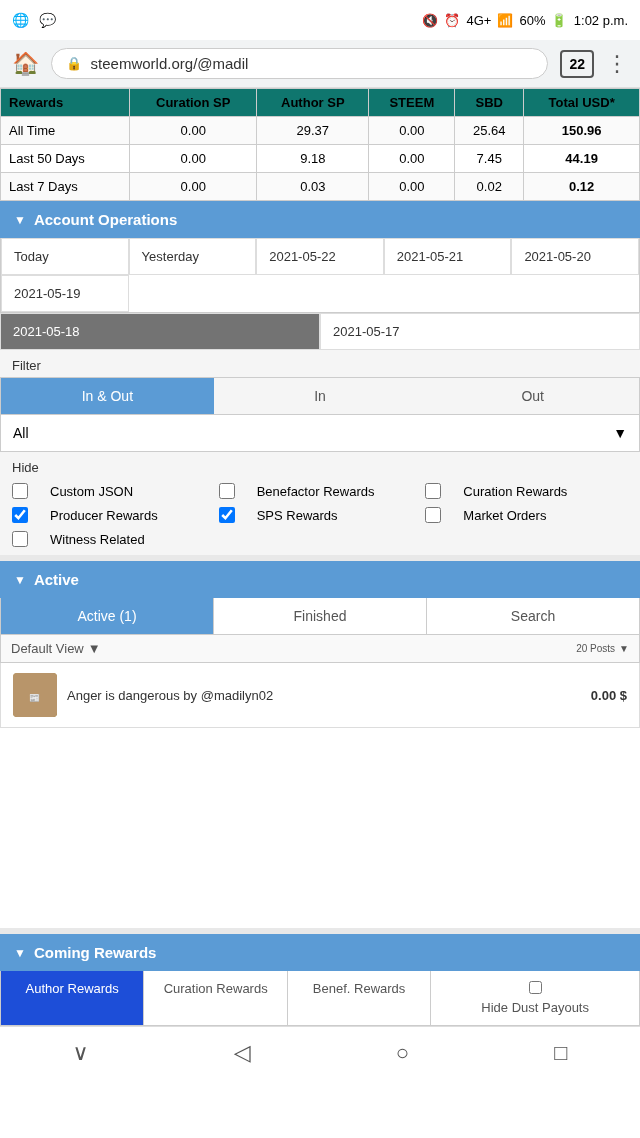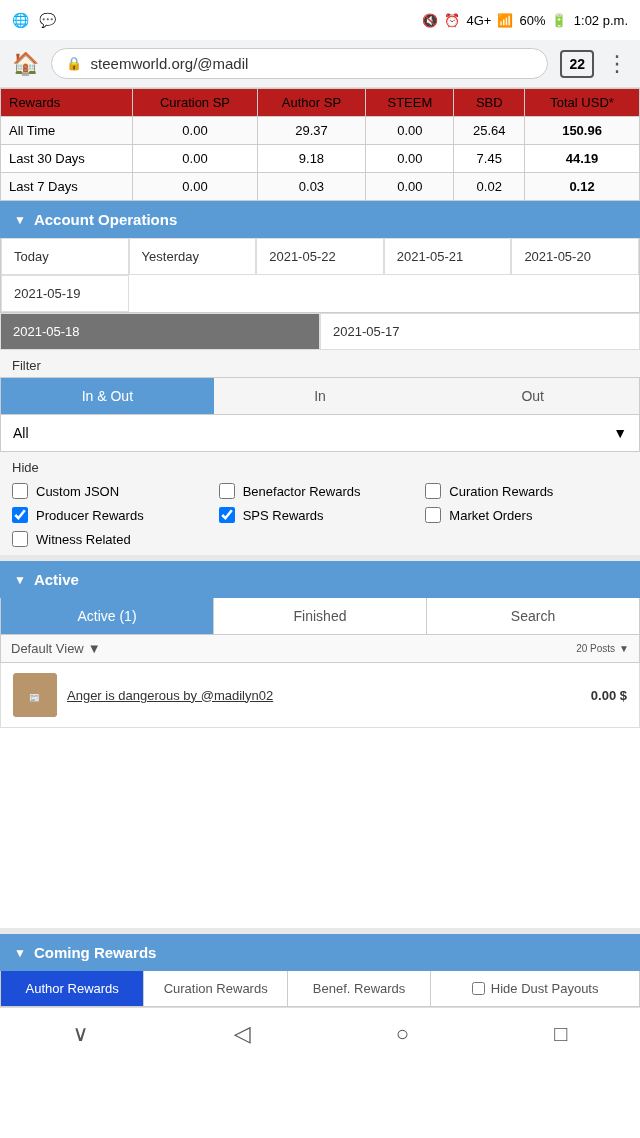--- a/index.html
+++ b/index.html
@@ -52,21 +52,21 @@
 
     
     .rewards-table { width: 100%; border-collapse: collapse; }
     .rewards-table th, .rewards-table td {
       border: 1px solid #ccc;
       padding: 6px 8px;
       font-size: 13px;
       text-align: center;
     }
     .rewards-table th:first-child, .rewards-table td:first-child { text-align: left; }
-    .rewards-table thead th { background: #b91c1c; font-weight: normal; }
+    .rewards-table thead th { background: #0f766e; font-weight: bold; }
     .rewards-table tbody tr:nth-child(odd) { background: #fafafa; }
     .total-usd { font-weight: bold; }
 
     
     .section-header {
       background: #5b9bd5;
       color: #fff;
       padding: 10px 14px;
       font-size: 15px;
       font-weight: bold;
@@ -149,21 +149,21 @@
       margin-bottom: 8px;
     }
     .checkboxes-grid {
       display: grid;
       grid-template-columns: 1fr 1fr 1fr;
       gap: 8px 4px;
     }
     .checkbox-item {
       display: flex;
       align-items: center;
-      gap: 8px;
+      gap: 22px;
       font-size: 13px;
     }
     .checkbox-item input[type="checkbox"] {
       width: 16px;
       height: 16px;
     }
 
     
     .posts-tabs {
       display: flex;
@@ -227,21 +227,21 @@
       background: #c8a870;
       border-radius: 4px;
       flex-shrink: 0;
       overflow: hidden;
       display: flex;
       align-items: center;
       justify-content: center;
       font-size: 8px;
       color: #fff;
     }
-    .post-title { flex: 1; font-size: 13px; color: #333; text-decoration: underline; }
+    .post-title { flex: 1; font-size: 13px; color: #333; }
     .post-amount { font-size: 13px; color: #333; font-weight: bold; white-space: nowrap; }
 
     
     .empty-space { height: 200px; background: #fff; }
 
     
     .coming-rewards-tabs {
       display: flex;
       border: 1px solid #ccc;
       border-top: none;
@@ -250,21 +250,21 @@
     .coming-tab {
       flex: 1;
       text-align: center;
       padding: 10px 6px;
       font-size: 13px;
       cursor: pointer;
       background: #fff;
       color: #555;
       border-right: 1px solid #ccc;
     }
-    .coming-tab:last-child { border-right: none; }
+    .coming-tab:last-child { border-right: none; flex-direction: column; }
     .coming-tab.active {
       background: #1d4ed8;
       color: #fff;
     }
     .coming-tab.hide-dust {
       display: flex;
       align-items: center;
       gap: 6px;
       justify-content: center;
       flex: 1.5;
@@ -327,21 +327,21 @@
   <tbody>
     <tr>
       <td>All Time</td>
       <td>0.00</td>
       <td>29.37</td>
       <td>0.00</td>
       <td>25.64</td>
       <td class="total-usd">150.96</td>
     </tr>
     <tr>
-      <td>Last 30 Days</td>
+      <td>Last 50 Days</td>
       <td>0.00</td>
       <td>9.18</td>
       <td>0.00</td>
       <td>7.45</td>
       <td class="total-usd">44.19</td>
     </tr>
     <tr>
       <td>Last 7 Days</td>
       <td>0.00</td>
       <td>0.03</td>

